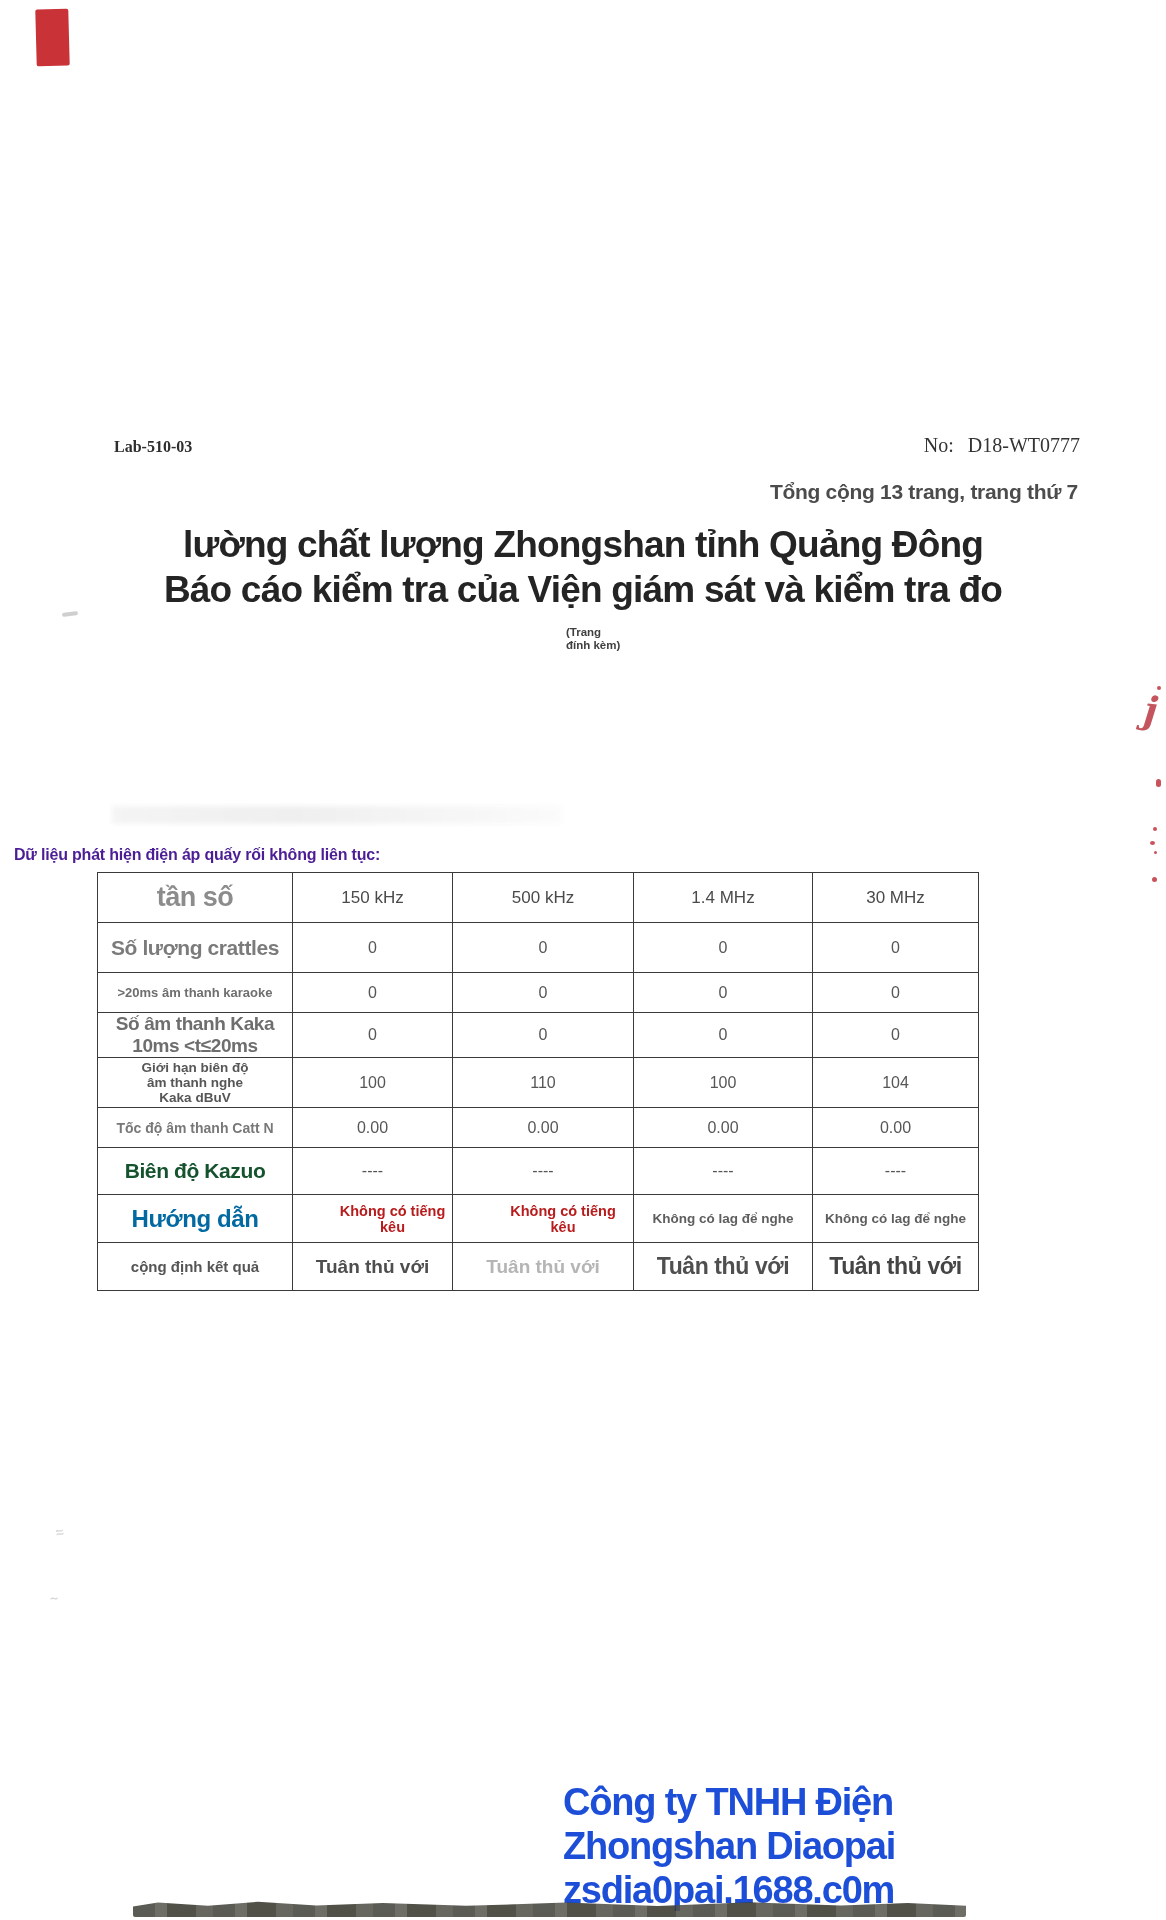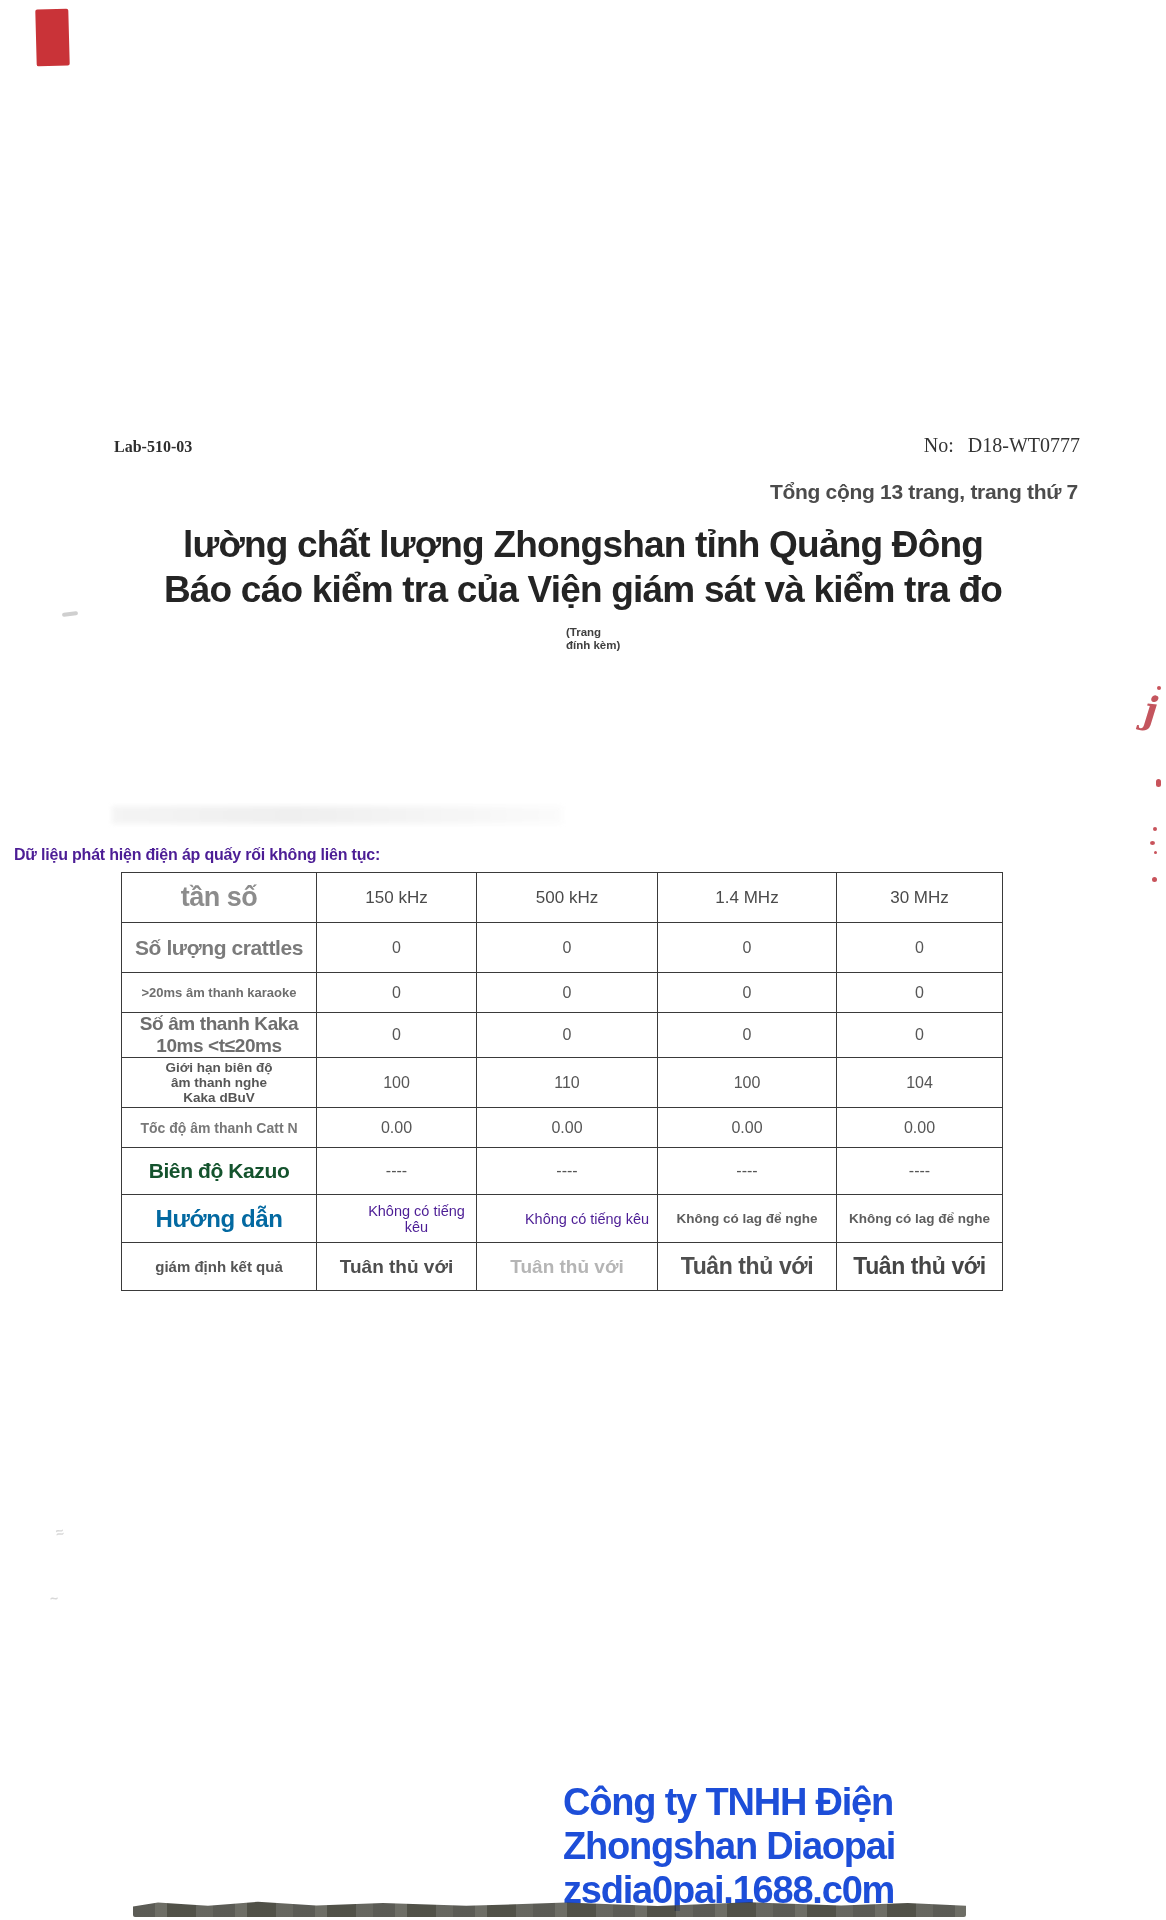--- a/index.html
+++ b/index.html
@@ -55,41 +55,41 @@
     font-weight:bold;font-size:11.5px;line-height:13px;color:#3f3f3f;white-space:pre-line;}
 
   .section{position:absolute;left:114px;top:704px;
     font-weight:bold;font-size:25px;line-height:33px;color:#3c3c3c;letter-spacing:-.3px;}
 
   .table-caption{position:absolute;left:14px;top:846px;
     font-weight:bold;font-size:16px;color:#4c1d95;letter-spacing:-.2px;}
 
   
   table.data{position:absolute;left:97px;top:872px;width:881px;
-    border-collapse:collapse;table-layout:fixed;margin-left:24px;}
+    border-collapse:collapse;table-layout:fixed;}
   table.data td,table.data th{border:1.5px solid #3a3a3a;text-align:center;
     vertical-align:middle;padding:0 4px;color:#565656;white-space:pre-line;}
   .r-head{height:50px;}
   .r-head .c-label{font-size:27px;font-weight:bold;color:#8c8c8c;letter-spacing:-.5px;}
   .r-head .c-freq{font-size:17px;font-weight:normal;color:#4a4a4a;}
   .r-crattles{height:50px;}
   .r-crattles .c-label{font-size:21px;font-weight:bold;color:#7b7b7b;letter-spacing:-.4px;}
   .r-karaoke{height:40px;}
   .r-karaoke .c-label{font-size:13px;font-weight:bold;color:#6e6e6e;}
   .r-kaka{height:38px;}
   .r-kaka .c-label{font-size:19px;font-weight:bold;color:#6e6e6e;line-height:22px;letter-spacing:-.4px;}
   .r-limit{height:50px;}
   .r-limit .c-label{font-size:13.5px;font-weight:bold;color:#565656;line-height:15px;}
   .r-rate{height:40px;}
   .r-rate .c-label{font-size:14px;font-weight:bold;color:#787878;}
   .r-kazuo{height:47px;}
   .r-kazuo .c-label{font-size:21px;font-weight:bold;color:#14532d;letter-spacing:-.4px;}
   .r-huongdan{height:48px;}
   .r-huongdan .c-label{font-size:24px;font-weight:bold;color:#0369a1;letter-spacing:-.4px;}
-  .r-huongdan .c-v1,.r-huongdan .c-v2{font-size:14.5px;font-weight:normal;color:#4c1d95;padding-left:44px;}
+  .r-huongdan .c-v1,.r-huongdan .c-v2{font-size:14.5px;font-weight:bold;color:#b91c1c;padding-left:44px;}
   .r-huongdan .c-v3,.r-huongdan .c-v4{font-size:13.5px;font-weight:bold;color:#5e5e5e;line-height:16px;}
   .r-result{height:48px;}
   .r-result .c-label{font-size:15px;font-weight:bold;color:#555;}
   .r-result .c-v1{font-size:19px;font-weight:bold;color:#4e4e4e;}
   .r-result .c-v2{font-size:19px;font-weight:bold;color:#b5b5b5;}
   .r-result .c-v3{font-size:23px;font-weight:bold;color:#4f4f4f;letter-spacing:-.4px;}
   .r-result .c-v4{font-size:23px;font-weight:bold;color:#454545;letter-spacing:-.4px;}
   td.c-val{font-size:16px;color:#585858;}
 
   
@@ -185,21 +185,21 @@
       <td class="c-val">----</td>
     </tr>
     <tr class="r-huongdan">
       <td class="c-label">Hướng dẫn</td>
       <td class="c-v1">Không có tiếng kêu</td>
       <td class="c-v2">Không có tiếng kêu</td>
       <td class="c-v3">Không có lag để nghe</td>
       <td class="c-v4">Không có lag để nghe</td>
     </tr>
     <tr class="r-result">
-      <td class="c-label">giám định kết quả</td>
+      <td class="c-label">cộng định kết quả</td>
       <td class="c-v1">Tuân thủ với</td>
       <td class="c-v2">Tuân thủ với</td>
       <td class="c-v3">Tuân thủ với</td>
       <td class="c-v4">Tuân thủ với</td>
     </tr>
   </tbody>
     </table>
 
   <div class="footer">
     <div>Công ty TNHH Điện</div>

